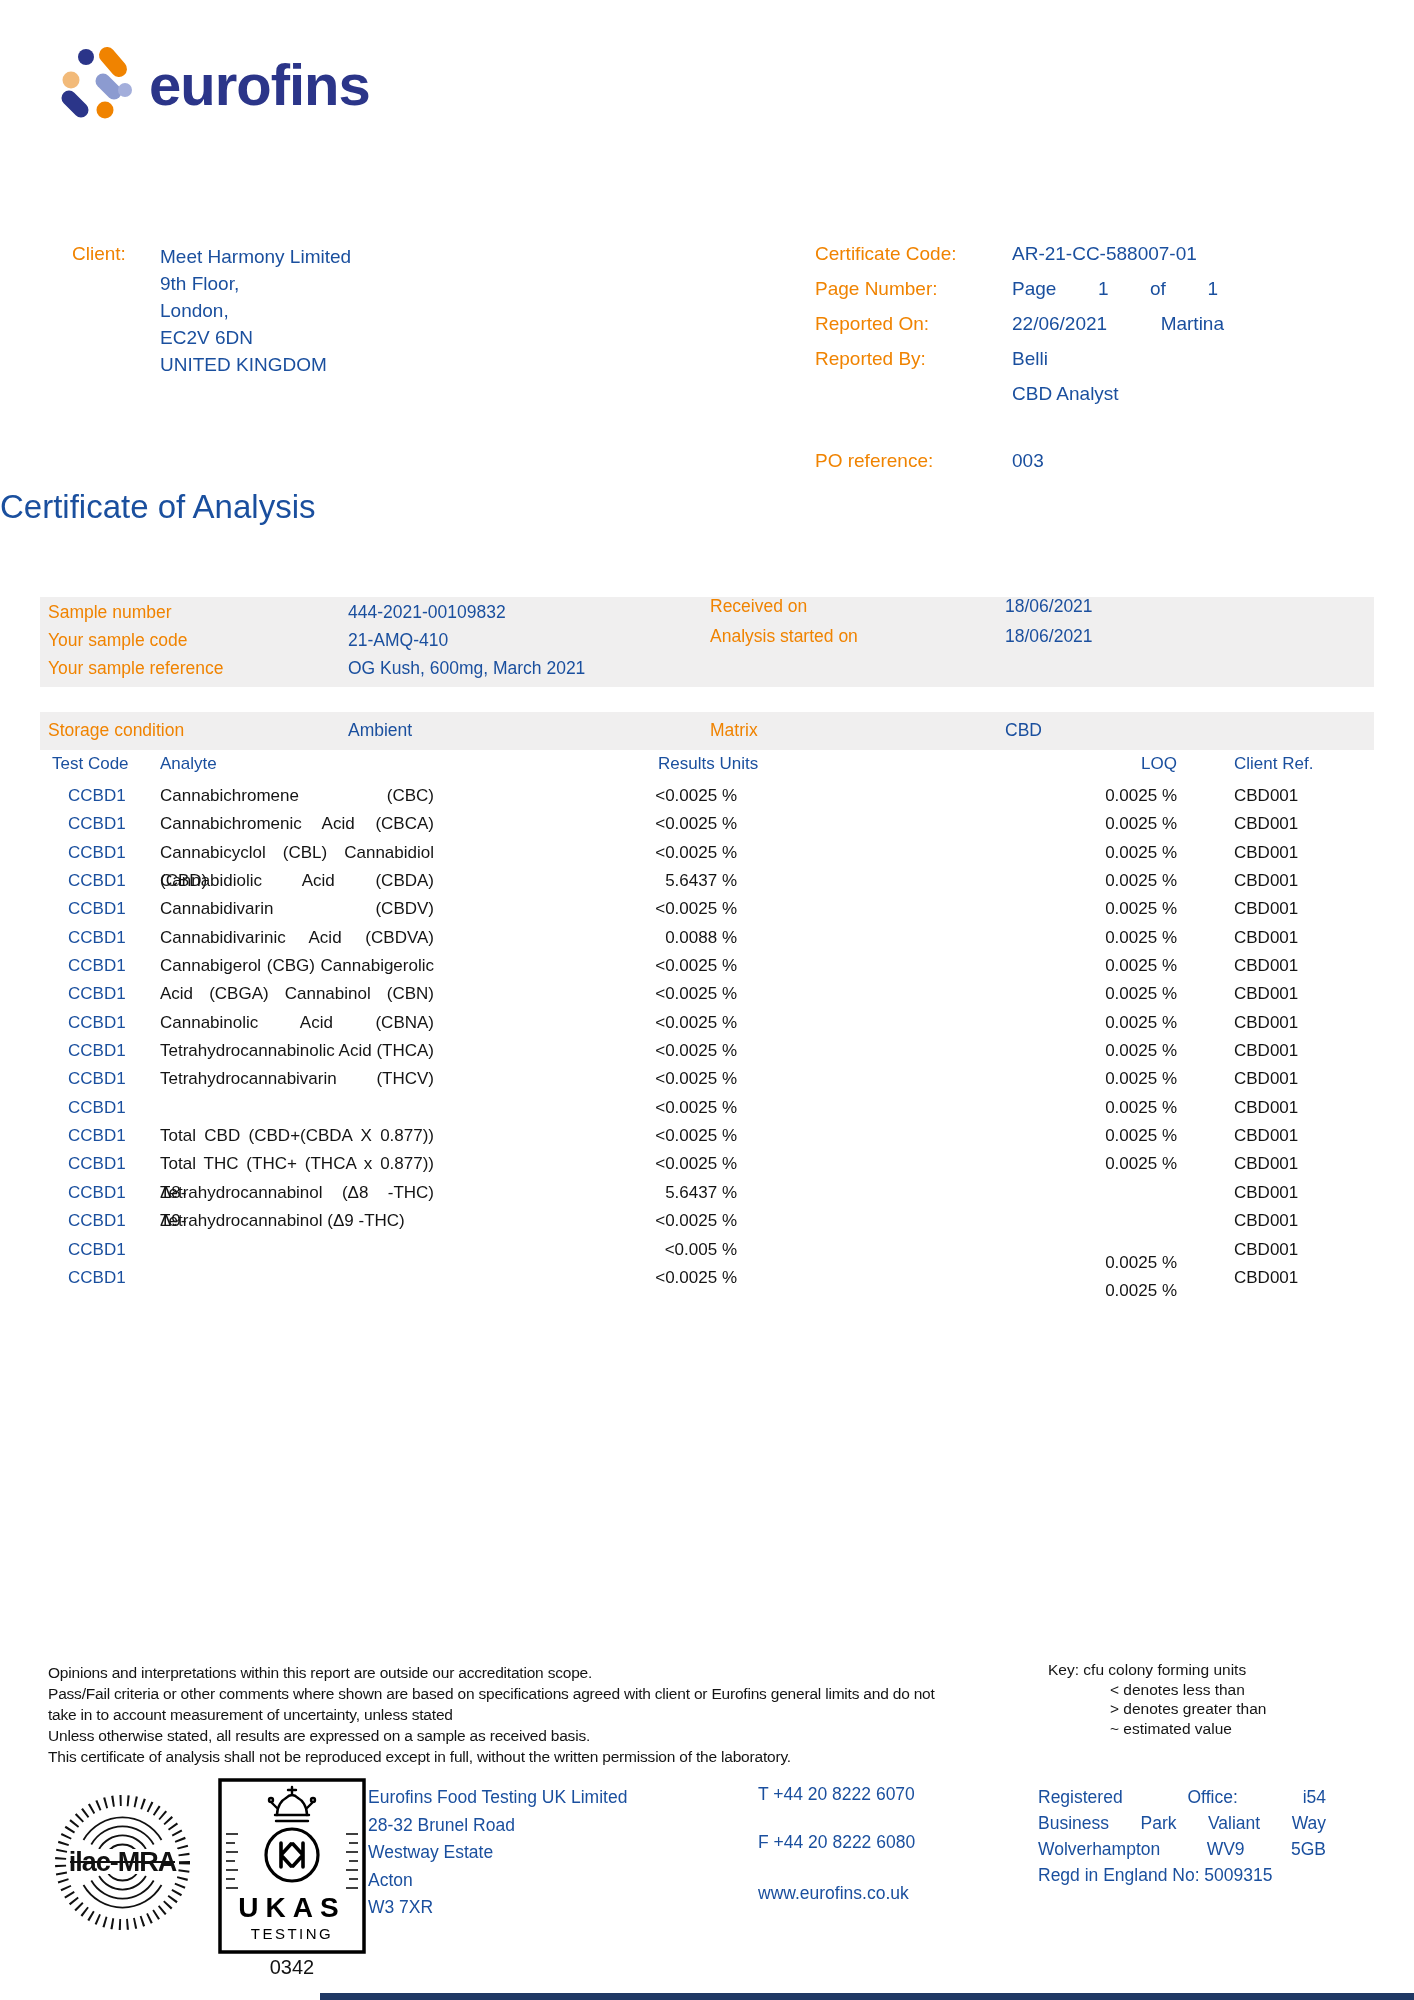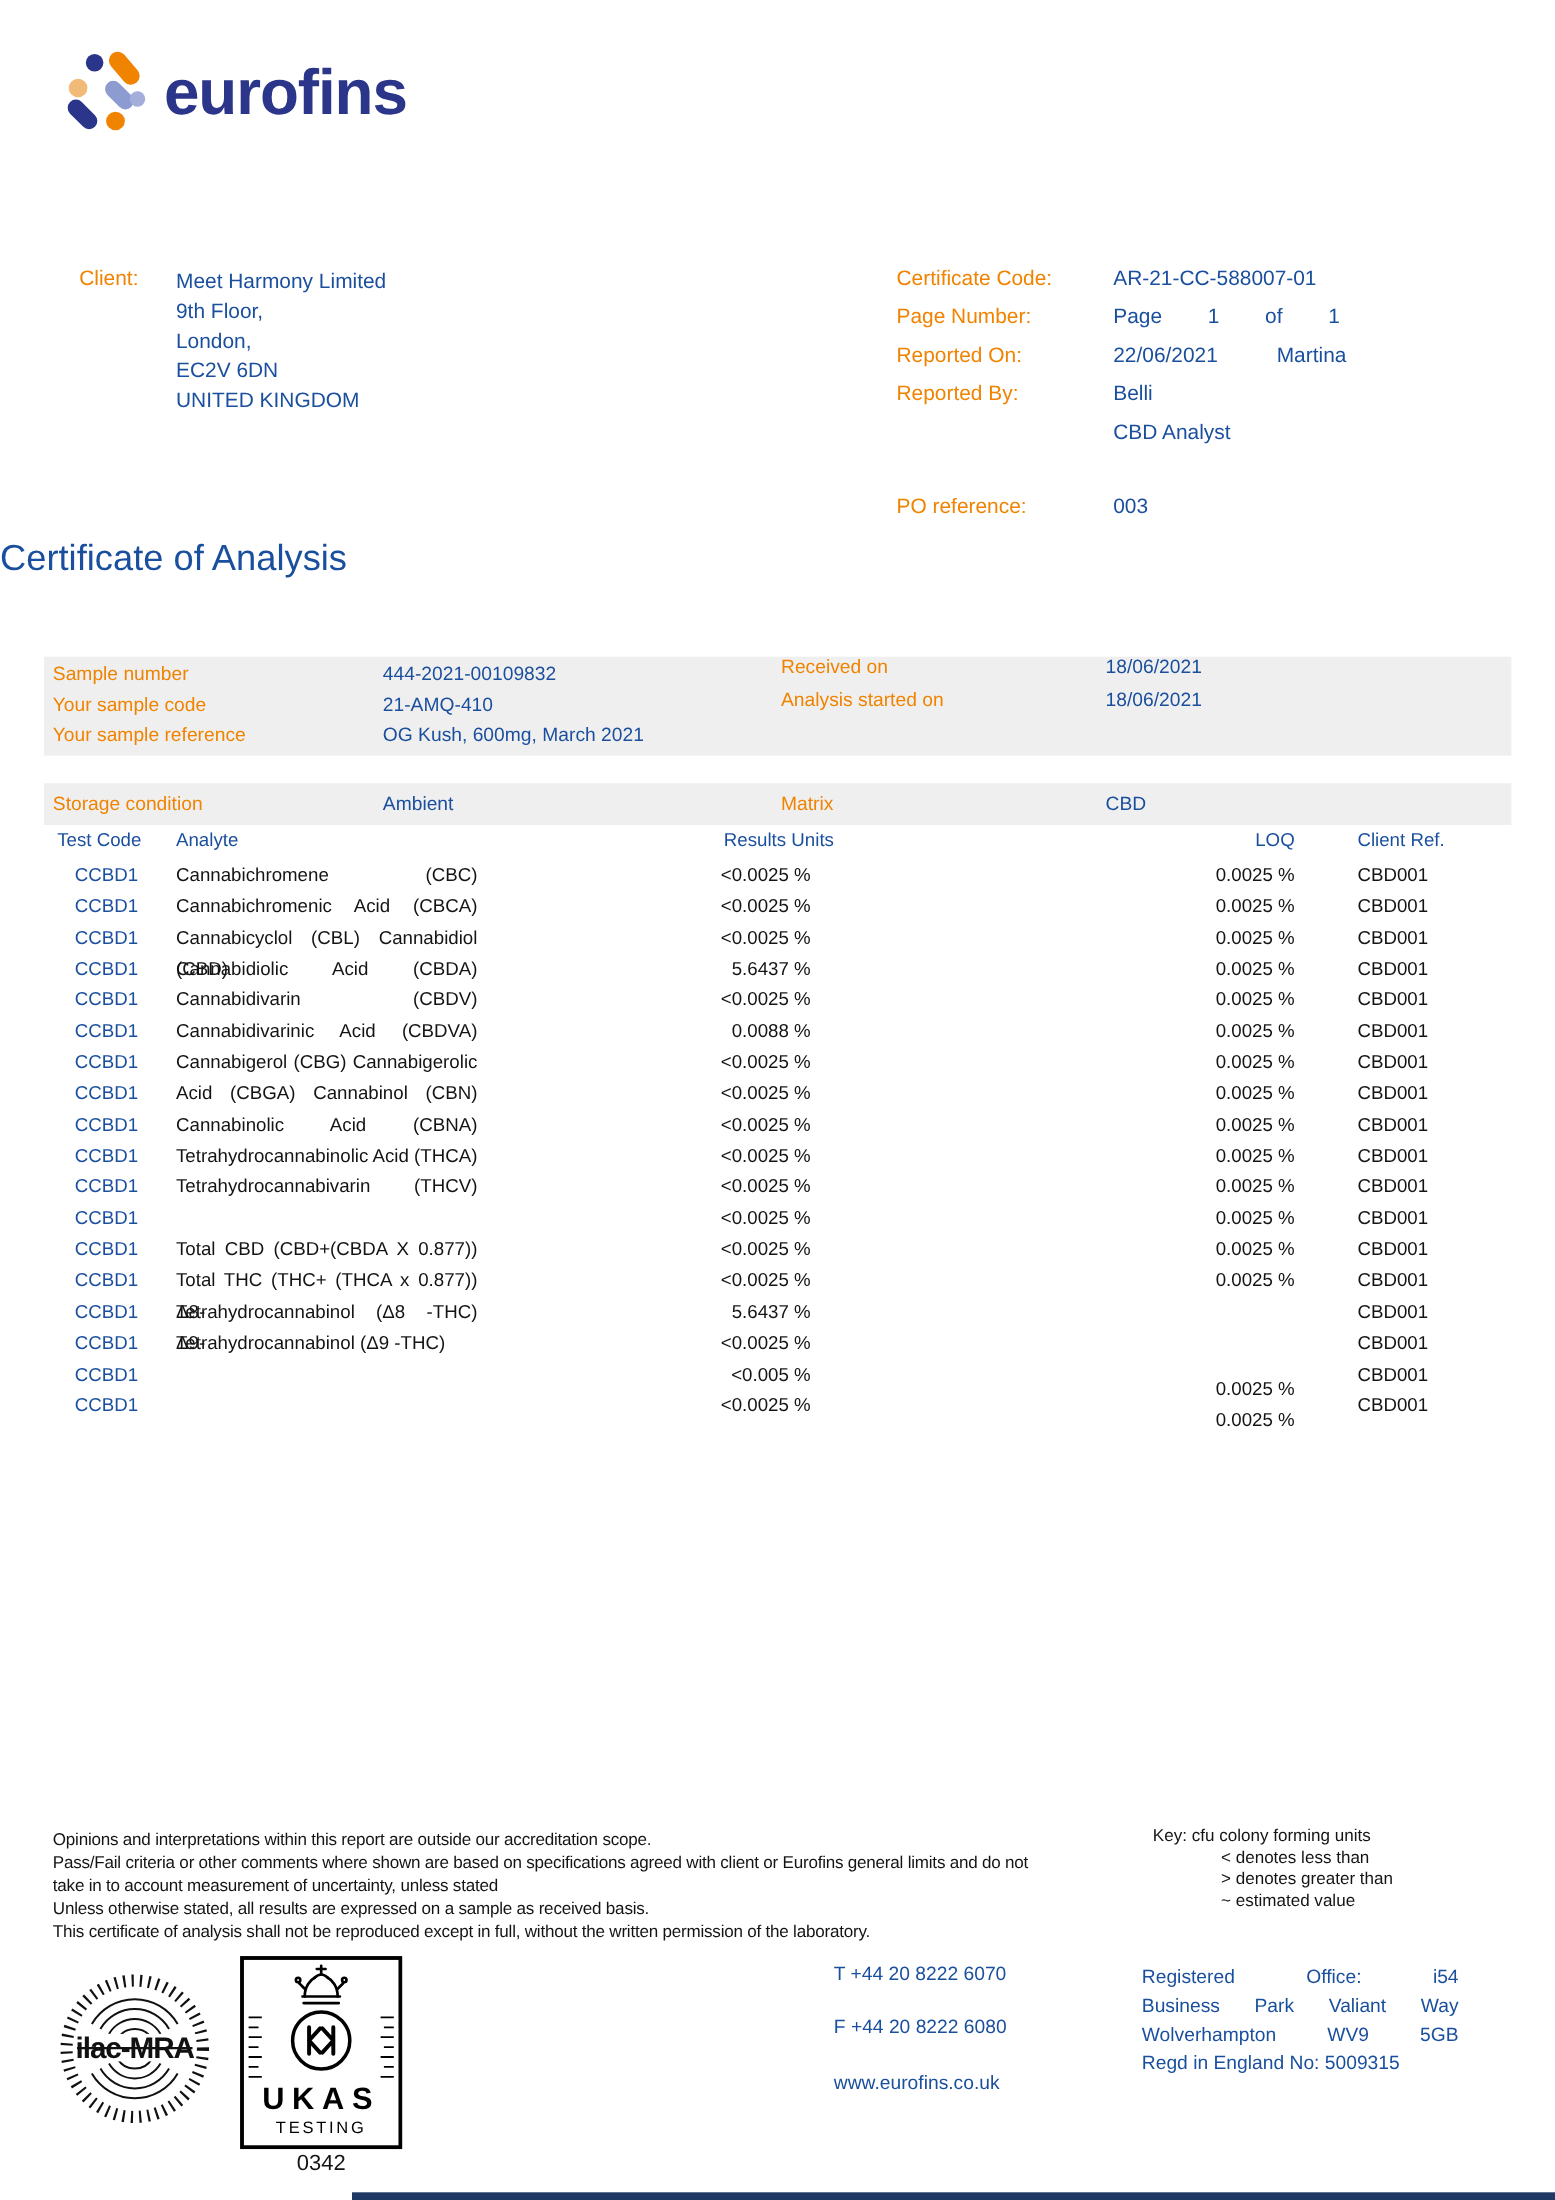--- a/index.html
+++ b/index.html
@@ -341,20 +341,27 @@
       <g stroke="#000" stroke-width="1.6">
         <path d="M8 56 h12 M8 65 h9 M8 74 h12 M8 83 h9 M8 92 h12 M8 101 h9 M8 110 h12"></path>
         <path d="M128 56 h12 M131 65 h9 M128 74 h12 M131 83 h9 M128 92 h12 M131 101 h9 M128 110 h12"></path>
       </g>
       <text x="74" y="139" text-anchor="middle" font-family="Liberation Sans, sans-serif" font-size="28" font-weight="bold" fill="#000" letter-spacing="7">UKAS</text>
       <text x="74" y="161" text-anchor="middle" font-family="Liberation Sans, sans-serif" font-size="15" fill="#000" letter-spacing="2.5">TESTING</text>
     </svg>
   </div>
   <div class="ukas-number">0342</div>
 
+  <div class="f-company">
+    <div>Eurofins Food Testing UK Limited</div>
+    <div>28-32 Brunel Road</div>
+    <div>Westway Estate</div>
+    <div>Acton</div>
+    <div>W3 7XR</div>
+  </div>
 
   <div class="f-contact">
     <div class="tel">T +44 20 8222 6070</div>
     <div class="fax">F +44 20 8222 6080</div>
     <div class="web">www.eurofins.co.uk</div>
   </div>
 
   <div class="f-reg">
     <div class="rline">
       <span>Registered</span>

